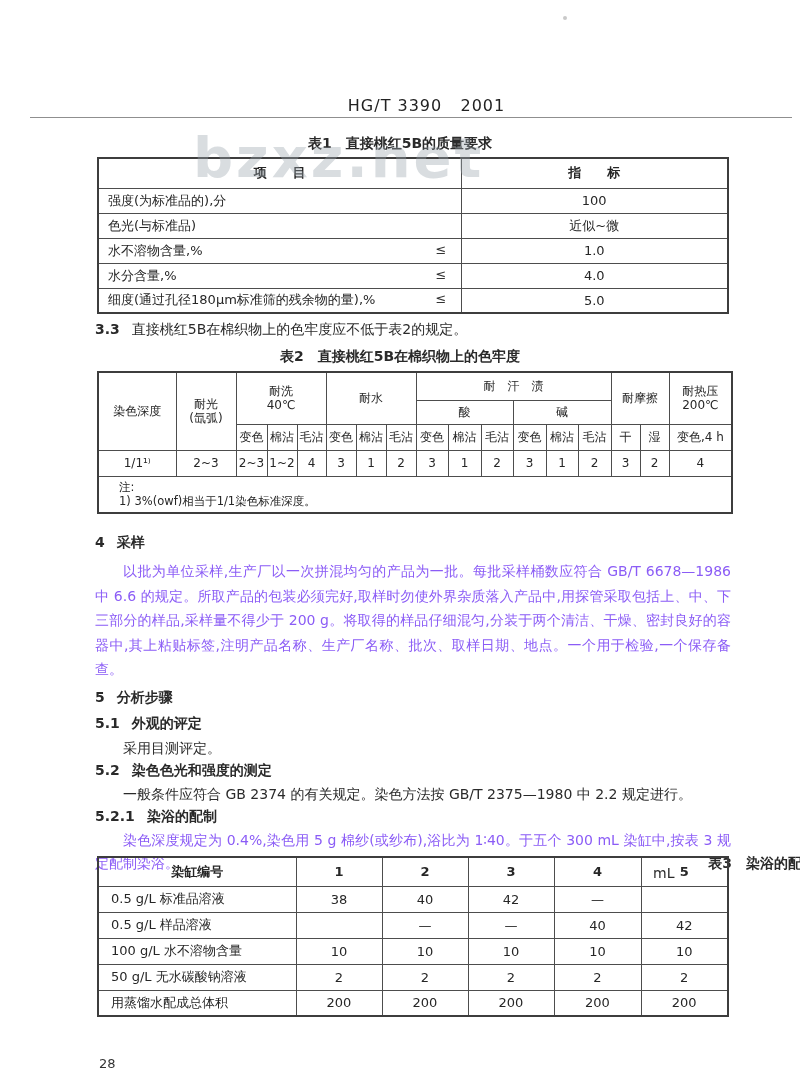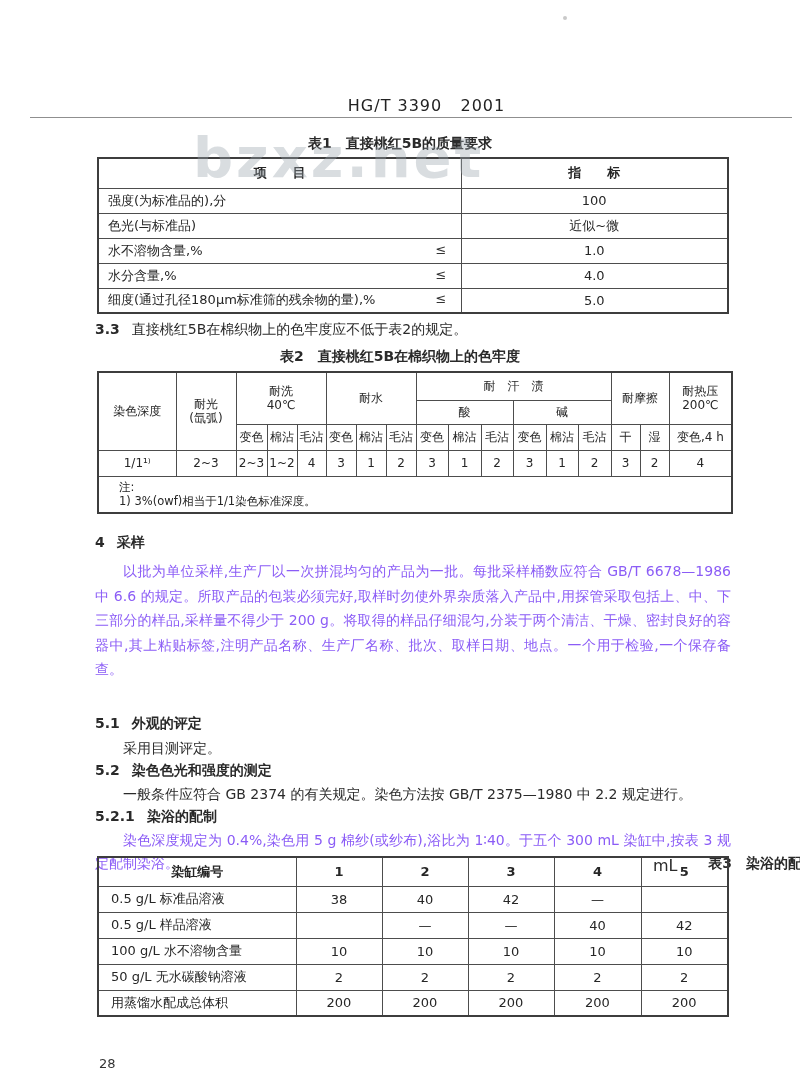--- a/index.html
+++ b/index.html
@@ -56,21 +56,21 @@
   .t2 tr.h3 td { height:26px; }
   .t2 tr.data td { height:26px; }
   .t2 td .l2 { display:block; line-height:14px; }
   .t2 td.note-cell { height:37px; text-align:left; padding:3px 8px 4px 20px;
     font-size:11.5px; line-height:15px; }
 
   
   .t3-titlebar { top:855px; left:0; width:100%; height:18px; }
   .t3-title { position:absolute; left:16px; width:100%; text-align:right;
     font-size:14px; font-weight:bold; }
-  .t3-unit { position:absolute; left:653px; top:1px; font-size:16px; }
+  .t3-unit { position:absolute; left:653px; top:10px; font-size:14px; }
   .t3 { top:856px; left:97px; width:630px; font-size:13px; }
   .t3 tr.head td { height:29px; font-weight:bold; }
   .t3 tr.data td { height:26px; }
   .t3 td.lbl { text-align:left; padding-left:12px; font-weight:normal; }
 
   .page-num { top:1056px; left:99px; font-size:13px; color:#333; }
 </style>
 </head>
 <body>
 
@@ -206,20 +206,23 @@
       </td>
     </tr>
   </tbody>
     </table>
 
   <div class="abs sec-line" style="top:533px">
     <span class="num">4</span><span class="ttl">采样</span>
   </div>
   <div class="abs body-text" style="top:559px">以批为单位采样,生产厂以一次拼混均匀的产品为一批。每批采样桶数应符合 GB/T 6678—1986 中 6.6 的规定。所取产品的包装必须完好,取样时勿使外界杂质落入产品中,用探管采取包括上、中、下三部分的样品,采样量不得少于 200 g。将取得的样品仔细混匀,分装于两个清洁、干燥、密封良好的容器中,其上粘贴标签,注明产品名称、生产厂名称、批次、取样日期、地点。一个用于检验,一个保存备查。</div>
 
+  <div class="abs sec-line" style="top:688px">
+    <span class="num">5</span><span class="ttl">分析步骤</span>
+  </div>
   <div class="abs sec-line" style="top:714px">
     <span class="num">5.1</span><span class="ttl">外观的评定</span>
   </div>
   <div class="abs sec-line indent" style="top:739px">采用目测评定。</div>
   <div class="abs sec-line" style="top:761px">
     <span class="num">5.2</span><span class="ttl">染色色光和强度的测定</span>
   </div>
   <div class="abs sec-line indent" style="top:785px">一般条件应符合 GB 2374 的有关规定。染色方法按 GB/T 2375—1980 中 2.2 规定进行。</div>
   <div class="abs sec-line" style="top:807px">
     <span class="num">5.2.1</span><span class="ttl">染浴的配制</span>

